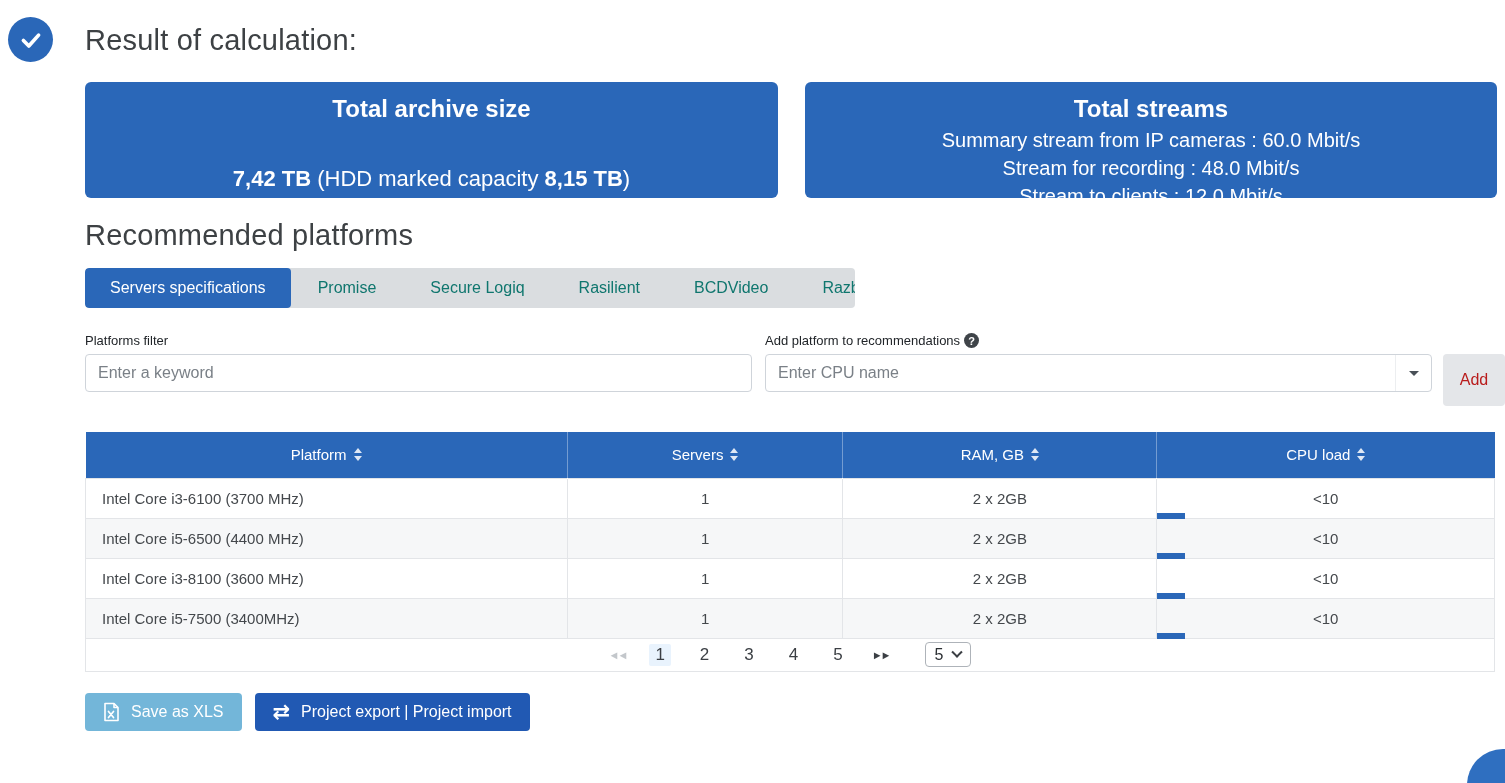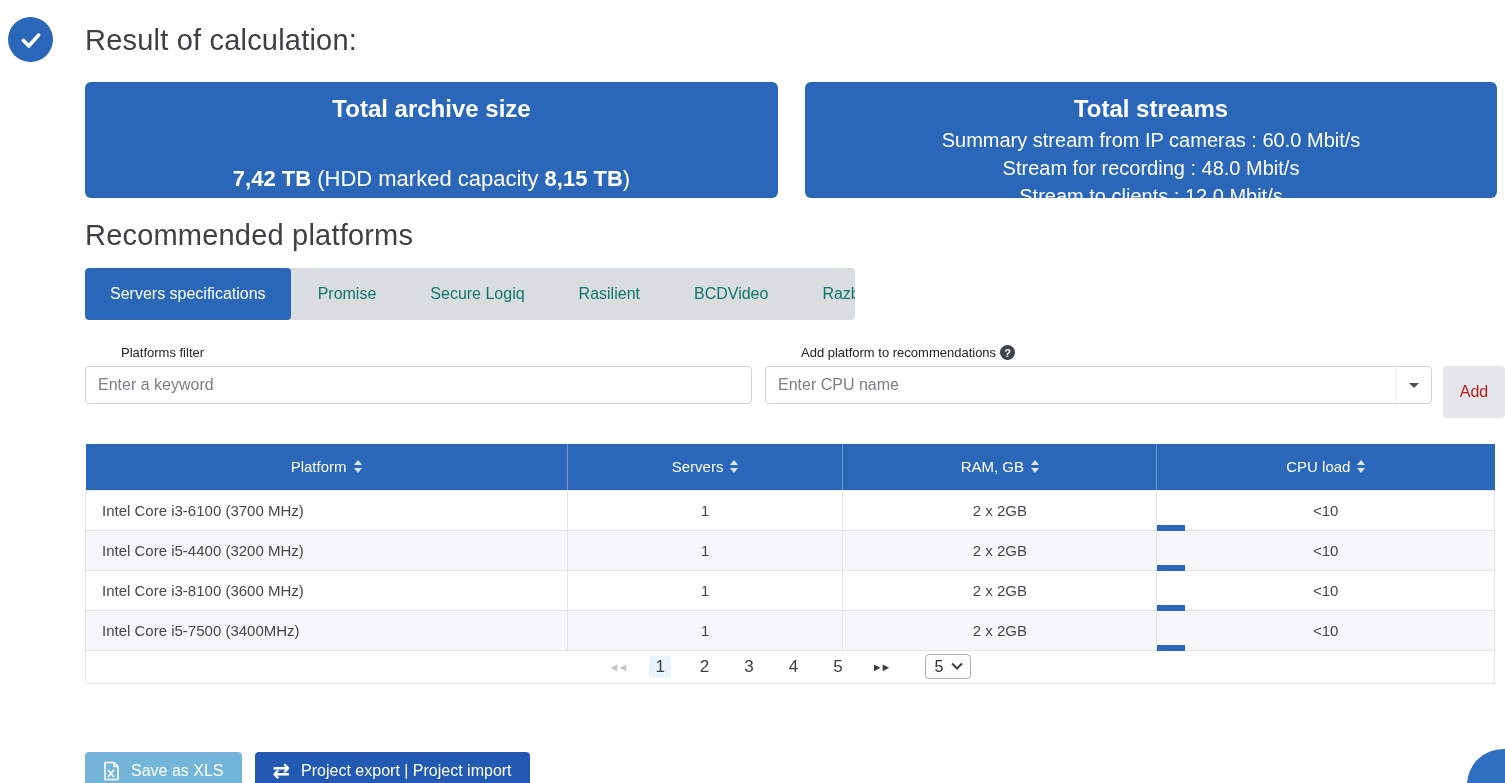--- a/index.html
+++ b/index.html
@@ -26,30 +26,30 @@
   .card-title { font-size:24px; font-weight:700; line-height:30px; }
   .card-value { font-size:22px; margin-top:42px; }
   .card-value .b { font-weight:700; }
   .stream-line { font-size:20px; line-height:28px; }
   .card-streams .card-title { margin-bottom:2px; }
 
   h2.section-title { font-size:29px; font-weight:400; color:#3d4144; line-height:34px;
                      margin-top:20px; margin-bottom:16px; letter-spacing:.2px; }
 
   
-  .tabbar { width:770px; height:52px; background:#dadde0; border-radius:4px;
+  .tabbar { width:770px; height:40px; background:#dadde0; border-radius:4px;
             display:flex; align-items:stretch; overflow:hidden; }
   .tab { display:flex; align-items:center; padding:0 27px; font-size:16px;
          color:#0f766e; cursor:pointer; white-space:nowrap; }
   .tab.active { background:#2a67b8; color:#fff; border-radius:4px; padding:0 25px; }
 
   
   .filters { display:flex; margin-top:25px; gap:13px; }
   .field-label { font-size:13px; color:#212529; margin-bottom:6px; display:flex;
-                 align-items:center; gap:4px;margin-left:36px; }
+                 align-items:center; gap:4px; }
   .text-input { width:667px; height:38px; border:1px solid #cfd4da; border-radius:4px;
                 padding:0 12px; font-size:16px; color:#3c4147; outline:none;
                 font-family:"Liberation Sans","DejaVu Sans",sans-serif; }
   .text-input::placeholder { color:#7a8087; opacity:1; }
   .combo-wrap { position:relative; width:667px; }
   .combo-wrap .text-input { width:100%; padding-right:44px; }
   .combo-caret-zone { position:absolute; top:1px; right:1px; width:36px; height:36px;
                       border-left:1px solid #eceef0; display:flex; align-items:center;
                       justify-content:center; cursor:pointer; border-radius:0 4px 4px 0; }
   .caret-down { width:0; height:0; border-left:5px solid transparent;
@@ -91,21 +91,21 @@
   .page-size { display:flex; align-items:center; gap:10px; border:1px solid #aeb3b9;
                border-radius:4px; height:25px; padding:0 9px; cursor:pointer;
                font-size:16px; color:#2b2f33; margin-left:12px; }
   .select-chevron { width:8px; height:8px; border-right:2px solid #3b3f44;
                     border-bottom:2px solid #3b3f44; transform:rotate(45deg) translate(-2px,-2px); }
 
   
   .actions { display:flex; gap:13px; margin-top:21px; }
   .btn { display:flex; align-items:center; gap:11px; height:38px; border:none;
          border-radius:4px; color:#fff; font-size:16px; padding:0 18px;
-         cursor:pointer; font-family:inherit;margin-top:47px; }
+         cursor:pointer; font-family:inherit; }
   .btn-xls { background:#73b6d9; }
   .btn-export { background:#2159b3; }
   .swap-glyph { font-size:21px; font-weight:700; line-height:1; }
 
   
   .fab { position:absolute; right:-34px; bottom:-38px; width:72px; height:72px;
          border-radius:50%; background:#2f6fc0; cursor:pointer; }
 </style>
 </head>
 <body>
@@ -220,21 +220,21 @@
       </tr>
     </thead>
     <tbody>
       <tr>
         <td class="col-platform">Intel Core i3-6100 (3700 MHz)</td>
         <td>1</td>
         <td>2 x 2GB</td>
         <td class="col-cpu"><span>&lt;10</span><span class="cpu-bar"></span></td>
       </tr>
       <tr>
-        <td class="col-platform">Intel Core i5-4400 (3200 MHz)</td>
+        <td class="col-platform">Intel Core i5-6500 (4400 MHz)</td>
         <td>1</td>
         <td>2 x 2GB</td>
         <td class="col-cpu"><span>&lt;10</span><span class="cpu-bar"></span></td>
       </tr>
       <tr>
         <td class="col-platform">Intel Core i3-8100 (3600 MHz)</td>
         <td>1</td>
         <td>2 x 2GB</td>
         <td class="col-cpu"><span>&lt;10</span><span class="cpu-bar"></span></td>
       </tr>

